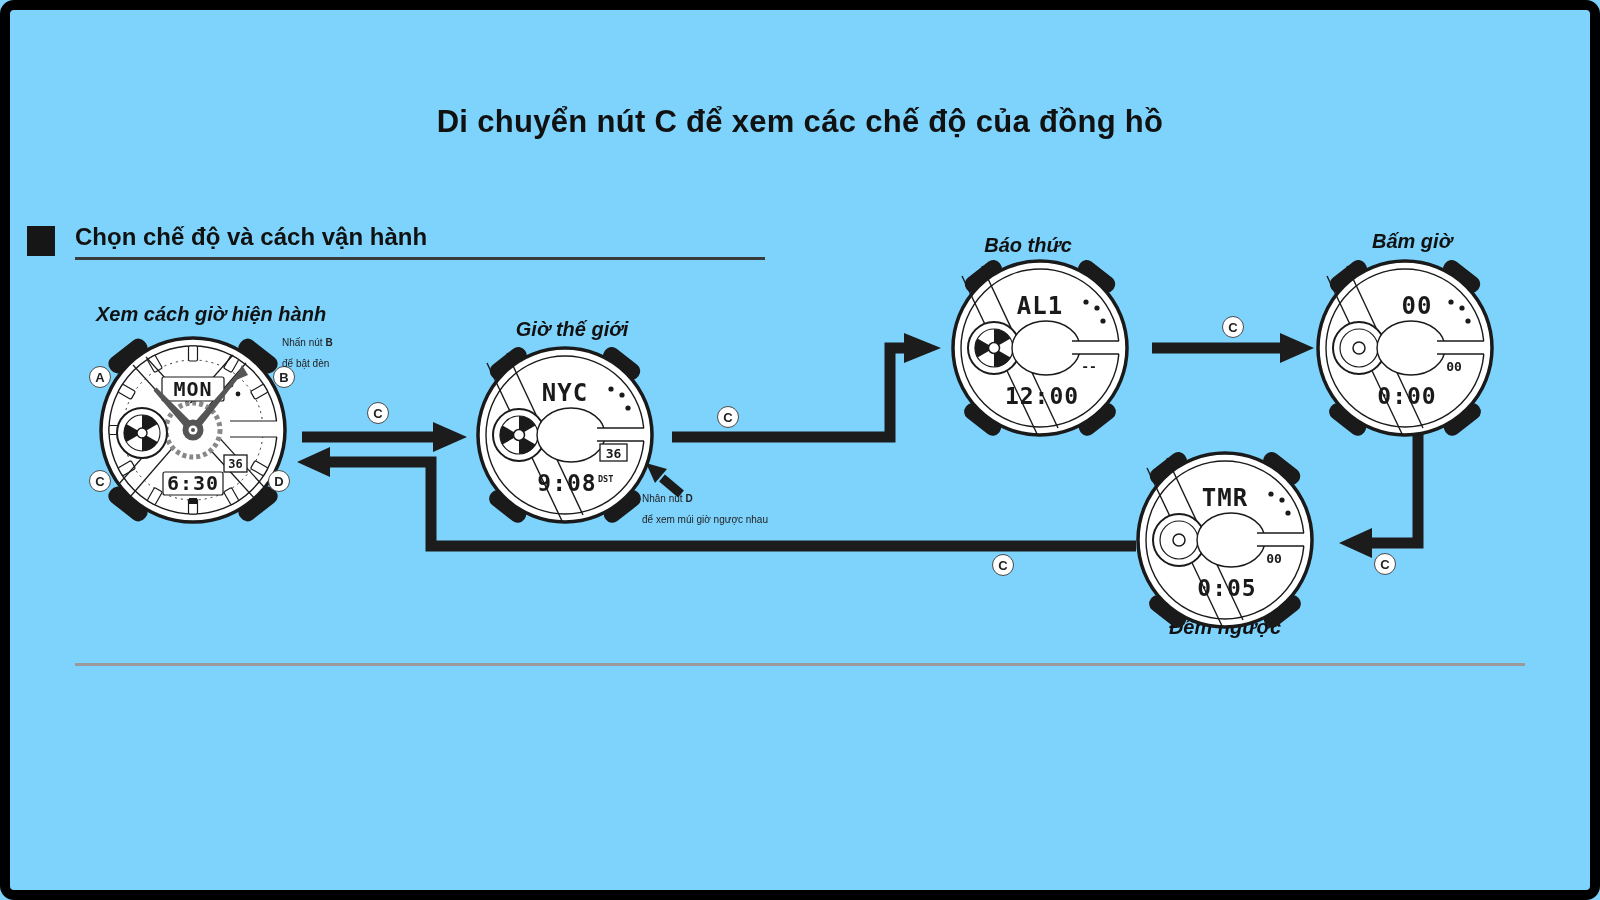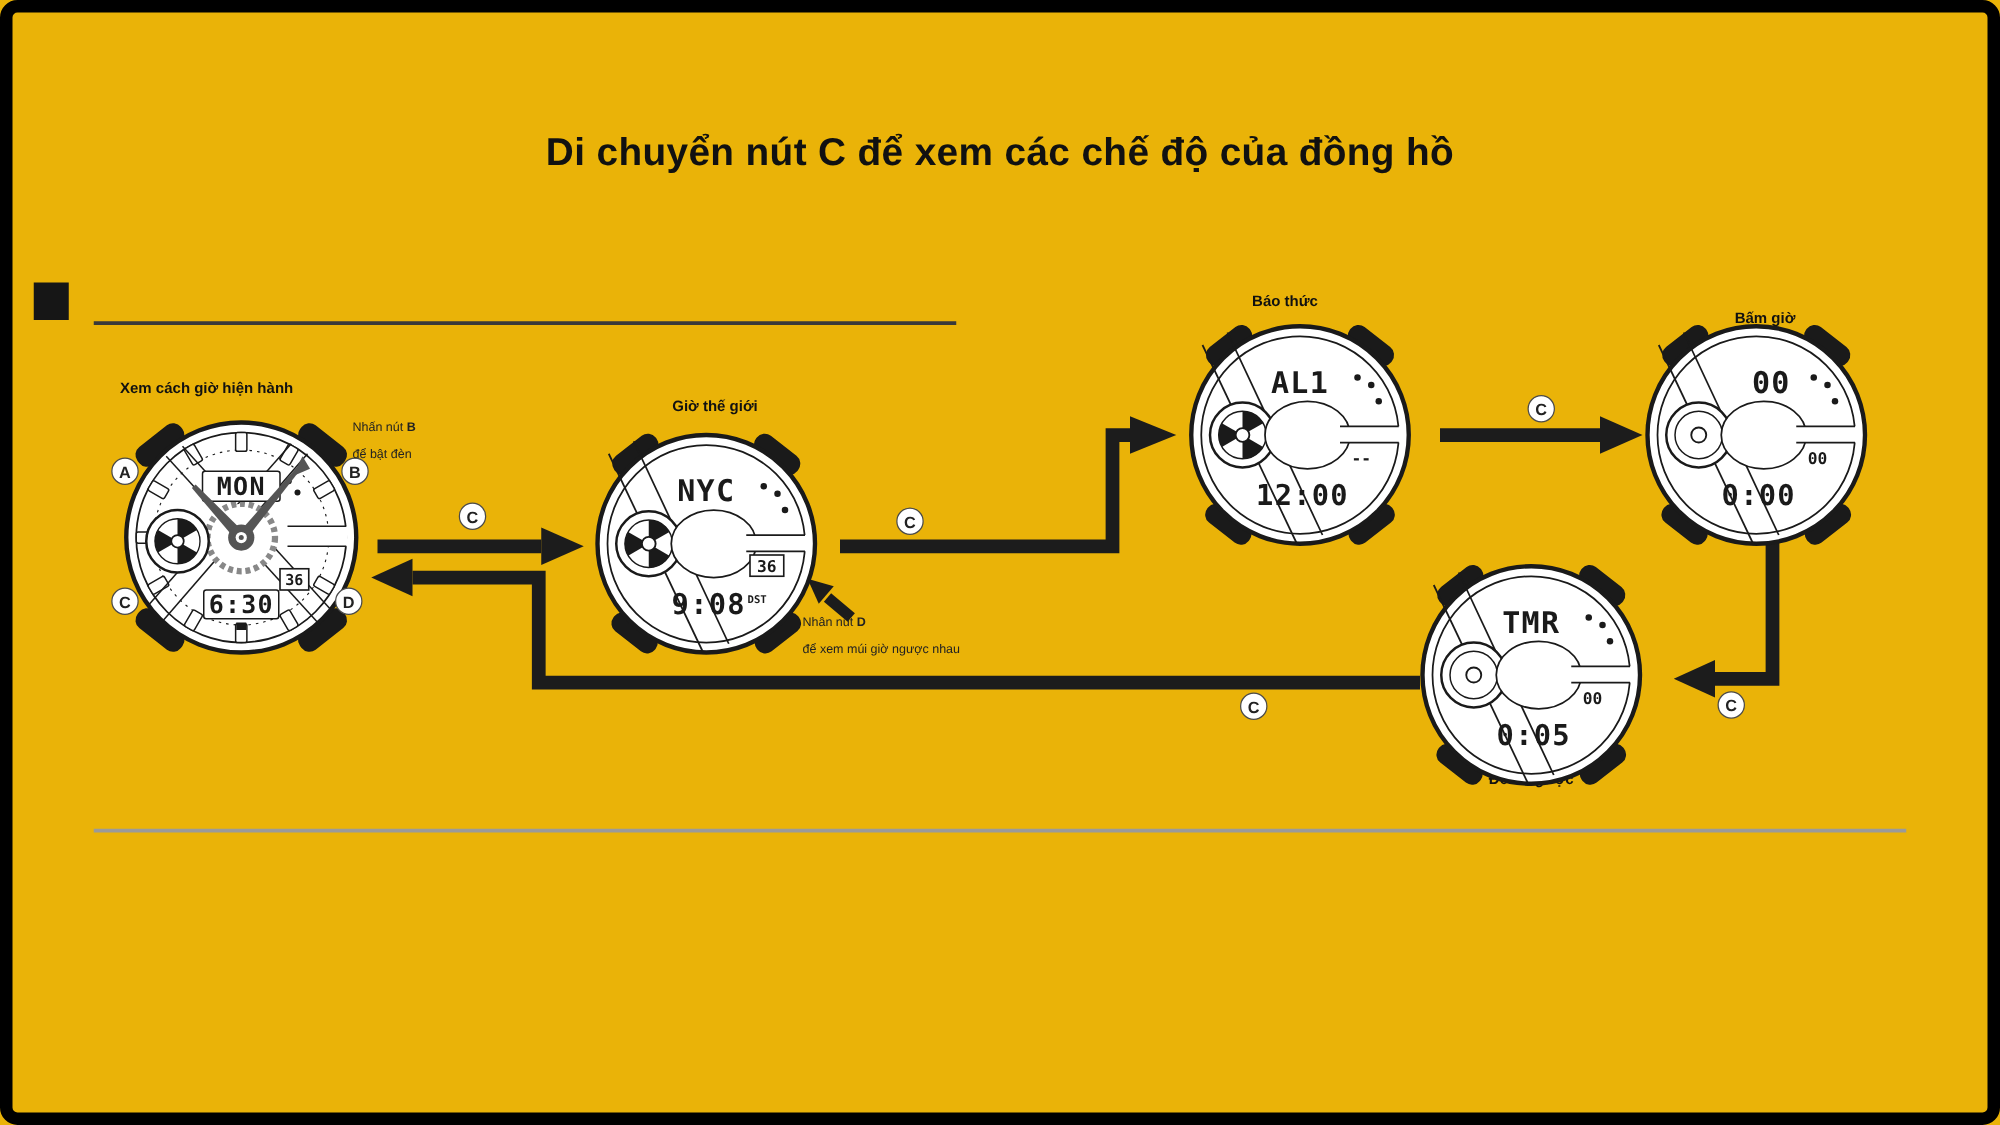--- a/index.html
+++ b/index.html
@@ -1,25 +1,25 @@
 <!DOCTYPE html>
 <html><head>
 <meta charset="utf-8">
 <style>
   html,body{margin:0;padding:0;background:#fff;}
-  .canvas{position:relative;width:1600px;height:900px;background:#eab308;overflow:hidden;
+  .canvas{position:relative;width:1600px;height:900px;background:#7dd3fc;overflow:hidden;
           font-family:"Liberation Sans",sans-serif;color:#1a1a1a;}
   .frame{position:absolute;inset:0;border:10px solid #000;border-radius:14px;pointer-events:none;z-index:10;}
   .abs{position:absolute;}
   .title{top:104px;left:0;right:0;text-align:center;font-size:31px;font-weight:bold;letter-spacing:.3px;color:#111;}
   .sq{left:27px;top:226px;width:28px;height:30px;background:#161616;}
   .heading{left:75px;top:223px;font-size:24px;font-weight:bold;color:#111;}
   .heading-rule{left:75px;top:257px;width:690px;height:3px;background:#3a3a3a;}
   .sep{left:75px;top:663px;width:1450px;height:3px;background:#9a9a9a;}
-  .mode-label{font-size:12px;font-weight:bold;color:#111;white-space:nowrap;}
+  .mode-label{font-size:20px;font-weight:bold;color:#111;white-space:nowrap;font-style:italic;}
   .centered{transform:translateX(-50%);}
   .ann{font-size:10px;line-height:21px;color:#222;white-space:nowrap;}
   .ann b{font-weight:bold;}
   .circle-letter{position:absolute;width:22px;height:22px;border:1.6px solid #4a4a4a;border-radius:50%;
        background:#fff;display:flex;align-items:center;justify-content:center;
        font-size:13px;font-weight:bold;color:#222;box-sizing:border-box;z-index:4;}
   .watch{position:absolute;z-index:2;}
   .arrows{position:absolute;inset:0;z-index:1;pointer-events:none;}
   .lcd-top{font-family:"DejaVu Sans Mono",monospace;font-weight:bold;font-size:24px;letter-spacing:1px;fill:#1a1a1a;}
   .lcd-bottom{font-family:"DejaVu Sans Mono",monospace;font-weight:bold;font-size:23px;letter-spacing:1px;fill:#1a1a1a;}
@@ -30,20 +30,21 @@
 </style>
 </head>
 <body>
 
 <div class="canvas">
   <div class="frame"></div>
 
   <div class="abs title">Di chuyển nút C để xem các chế độ của đồng hồ</div>
 
   <div class="abs sq"></div>
+  <div class="abs heading">Chọn chế độ và cách vận hành</div>
   <div class="abs heading-rule"></div>
   <div class="abs sep"></div>
 
   <svg class="arrows" width="1600" height="900" viewBox="0 0 1600 900">
     <g stroke="#1c1c1c" stroke-width="11" fill="none" stroke-linejoin="miter">
       <path d="M302,437 L433,437"></path>
       <path d="M1136,546 L431,546 L431,462 L330,462"></path>
       <path d="M672,437 L890,437 L890,348 L904,348"></path>
       <path d="M1152,348 L1280,348"></path>
       <path d="M1418,430 L1418,543 L1372,543"></path>
@@ -210,21 +211,21 @@
     <line x1="132" y1="93" x2="179" y2="93" stroke="#1a1a1a" stroke-width="1.4"></line>
     <line x1="132" y1="106" x2="179" y2="106" stroke="#1a1a1a" stroke-width="1.4"></line>
     <circle cx="146" cy="54" r="2.6" fill="#1a1a1a"></circle>
       <circle cx="157" cy="60" r="2.6" fill="#1a1a1a"></circle>
       <circle cx="163" cy="73" r="2.6" fill="#1a1a1a"></circle>
     <text x="100" y="66" text-anchor="middle" class="lcd-top">AL1</text>
     <text x="149" y="123" text-anchor="middle" class="lcd-small">--</text>
     <text x="102" y="156" text-anchor="middle" class="lcd-bottom">12:00</text>
   </svg>
 
-  <div class="abs mode-label centered" style="left:1412px;top:230px;margin-top:17px;">Bấm giờ</div>
+  <div class="abs mode-label centered" style="left:1412px;top:230px;">Bấm giờ</div>
 
   <svg class="watch" style="left:1305px;top:248px;" width="200" height="200" viewBox="0 0 200 200">
     <g fill="#1a1a1a">
       <rect x="22" y="20" width="42" height="17" rx="8" transform="rotate(-38 43 28)"></rect>
       <rect x="136" y="20" width="42" height="17" rx="8" transform="rotate(38 157 28)"></rect>
       <rect x="22" y="163" width="42" height="17" rx="8" transform="rotate(38 43 171)"></rect>
       <rect x="136" y="163" width="42" height="17" rx="8" transform="rotate(-38 157 171)"></rect>
     </g>
     <circle cx="100" cy="100" r="87" fill="#fff" stroke="#1a1a1a" stroke-width="3.5"></circle>
     <circle cx="100" cy="100" r="79" fill="#fff" stroke="#1a1a1a" stroke-width="1.4"></circle>

